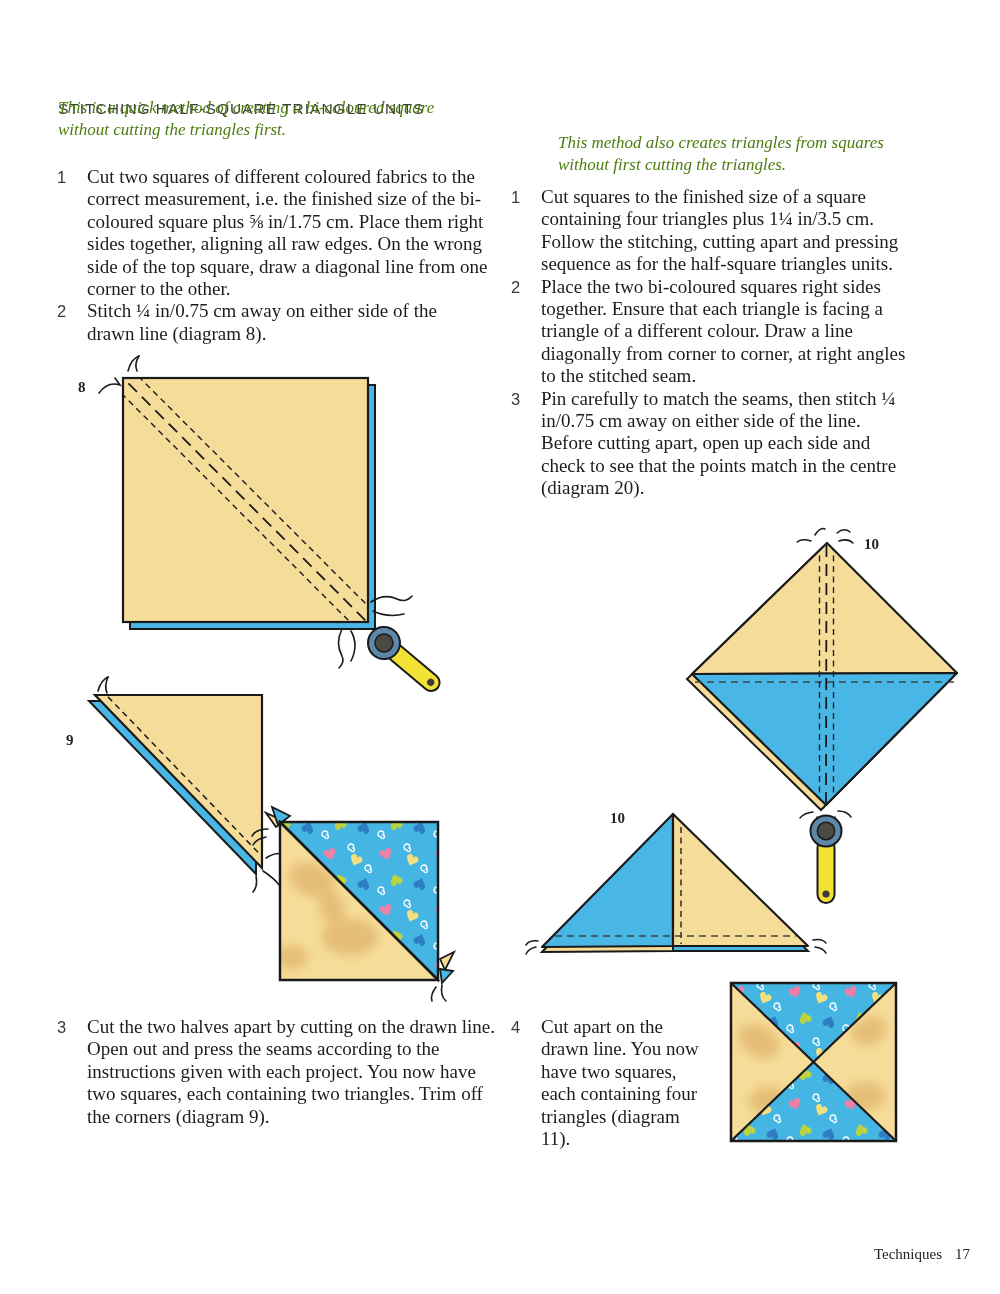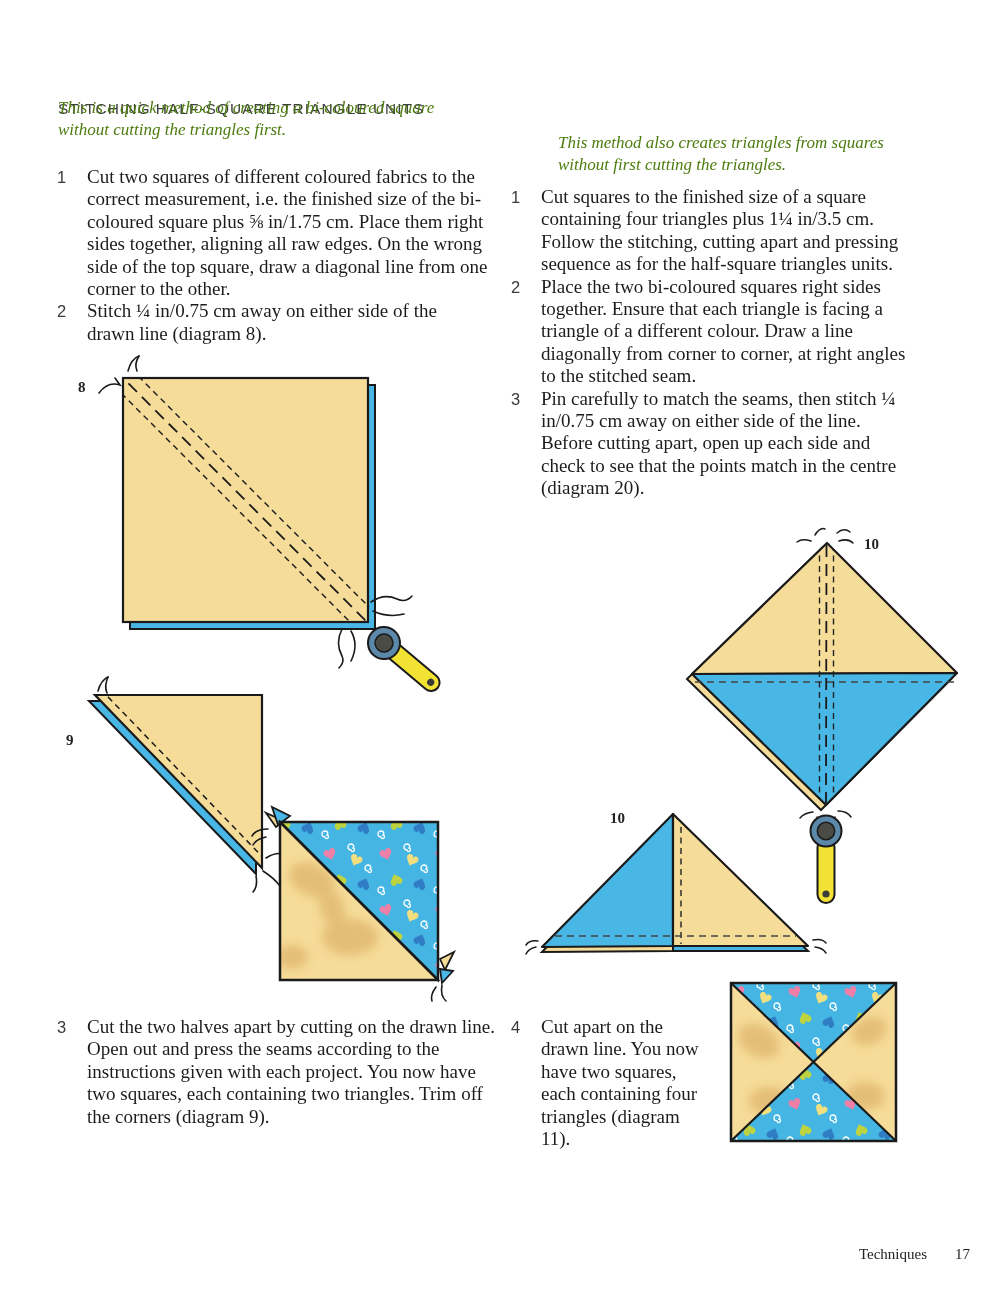--- a/index.html
+++ b/index.html
@@ -9,21 +9,21 @@
   .heading{font-family:"Liberation Sans", sans-serif;font-weight:400;font-size:15.5px;
            letter-spacing:1px;color:#3f3f3f;line-height:21px;margin-top:25px;}
   .serif{font-size:17px;line-height:22.4px;color:#4d7c0f;font-style:italic;}
   .step{display:flex;align-items:flex-start;}
   .step-num{font-family:"Liberation Sans", sans-serif;font-size:16.5px;color:#3a3a3a;
             width:30px;flex:none;line-height:22.4px;}
   .step-text{flex:1;font-size:19px;line-height:22.4px;}
   .steps .step{margin:0;}
   .diagram-label{font-size:15px;font-weight:700;color:#222;font-family:"Liberation Serif", serif;}
   .footer{font-size:15px;color:#222;text-align:right;}
-  .footer .pagenum{display:inline-block;margin-left:28px;}
+  .footer .pagenum{display:inline-block;margin-left:13px;}
 </style>
 </head>
 <body>
 
 <div class="page">
 
   <div class="abs heading" style="left:58px;top:73px;width:440px;">STITCHING HALF-SQUARE TRIANGLE UNITS</div>
 
   <div class="abs serif" style="left:58px;top:97px;width:420px;">This is a quick method of creating a bi-coloured square without cutting the triangles first.</div>
 

